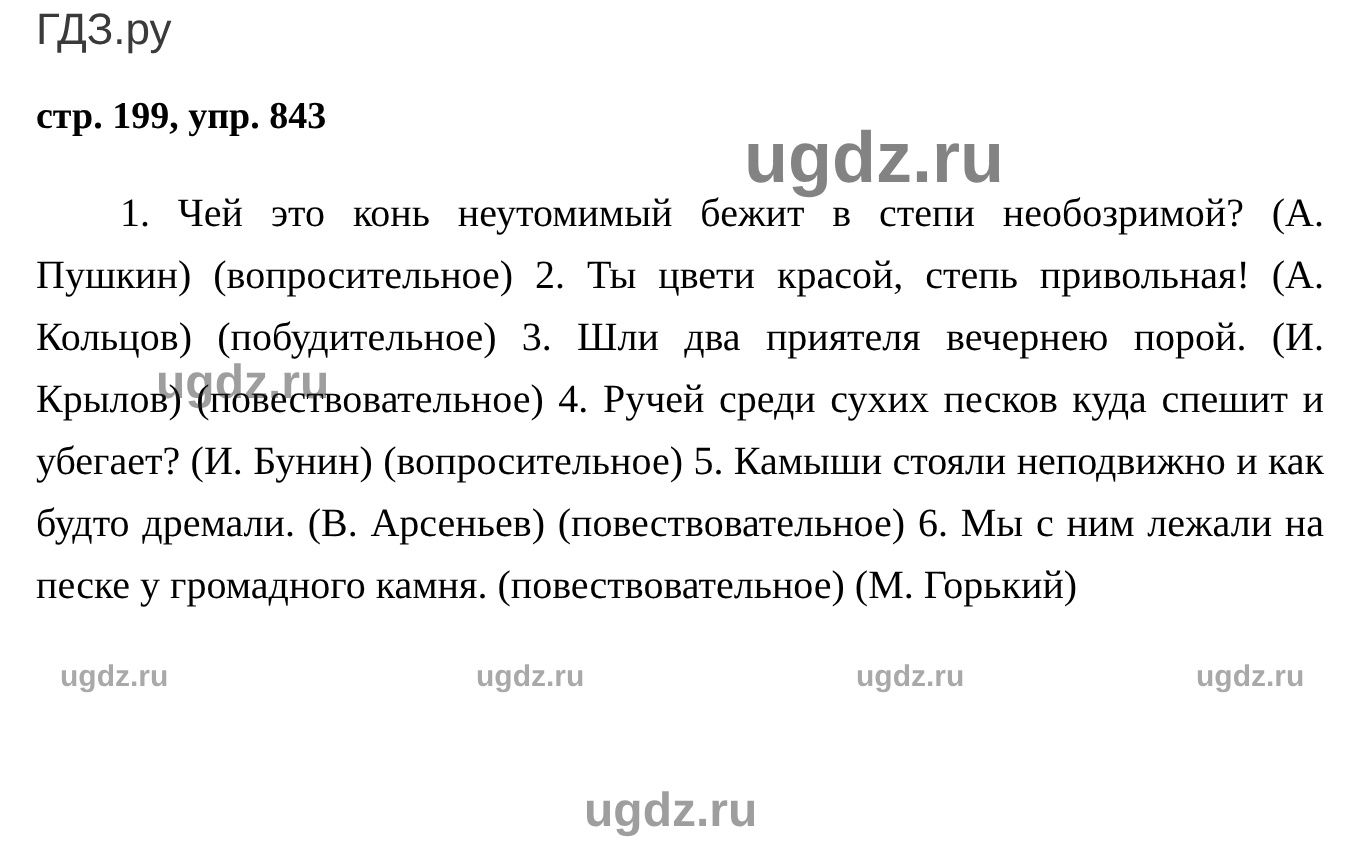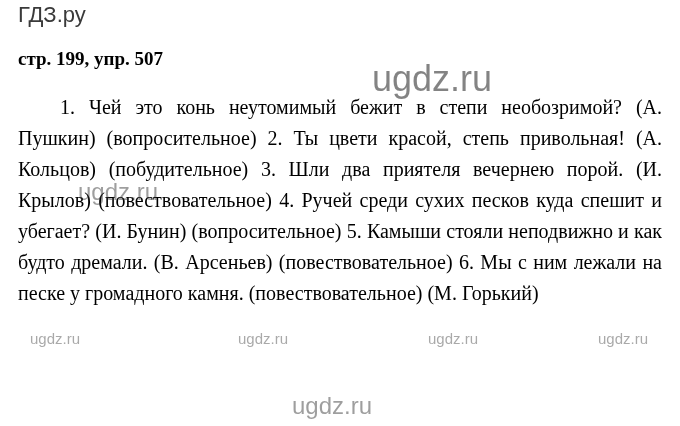--- a/index.html
+++ b/index.html
@@ -50,21 +50,21 @@
     color: #000;
   }
   .body-text .indent {
     display: inline-block;
     width: 42px;
   }
   
   .wm {
     position: absolute;
     font-family: "Liberation Sans", sans-serif;
-    font-weight: normal;
+    font-weight: bold;
     color: rgba(40, 40, 40, 0.28);
     pointer-events: none;
     white-space: nowrap;
   }
   .wm-big {
     font-size: 36px;
     color: rgba(30, 30, 30, 0.55);
   }
   .wm-mid {
     font-size: 24px;
@@ -82,21 +82,21 @@
   .wm-6 { left: 598px; top: 330px; }
   .wm-7 { left: 292px; top: 392px; }
 </style>
 </head>
 <body>
 
 <div class="page">
 
   <div class="logo-top">ГДЗ.ру</div>
 
-  <div class="heading">стр. 199, упр. 507</div>
+  <div class="heading">стр. 199, упр. 843</div>
 
   <div class="body-text"><span class="indent"></span><span>1. Чей это конь неутомимый бежит в степи необозримой? (А. Пушкин) (вопросительное) 2. Ты цвети красой, степь привольная! (А. Кольцов) (побудительное) 3. Шли два приятеля вечернею порой. (И. Крылов) (повествовательное) 4. Ручей среди сухих песков куда спешит и убегает? (И. Бунин) (вопросительное) 5. Камыши стояли неподвижно и как будто дремали. (В. Арсеньев) (повествовательное) 6. Мы с ним лежали на песке у громадного камня. (повествовательное) (М. Горький)</span></div>
 
   <div class="wm wm-big wm-1">ugdz.ru</div>
   <div class="wm wm-mid wm-2">ugdz.ru</div>
   <div class="wm wm-small wm-3">ugdz.ru</div>
   <div class="wm wm-small wm-4">ugdz.ru</div>
   <div class="wm wm-small wm-5">ugdz.ru</div>
   <div class="wm wm-small wm-6">ugdz.ru</div>
   <div class="wm wm-mid wm-7">ugdz.ru</div>

